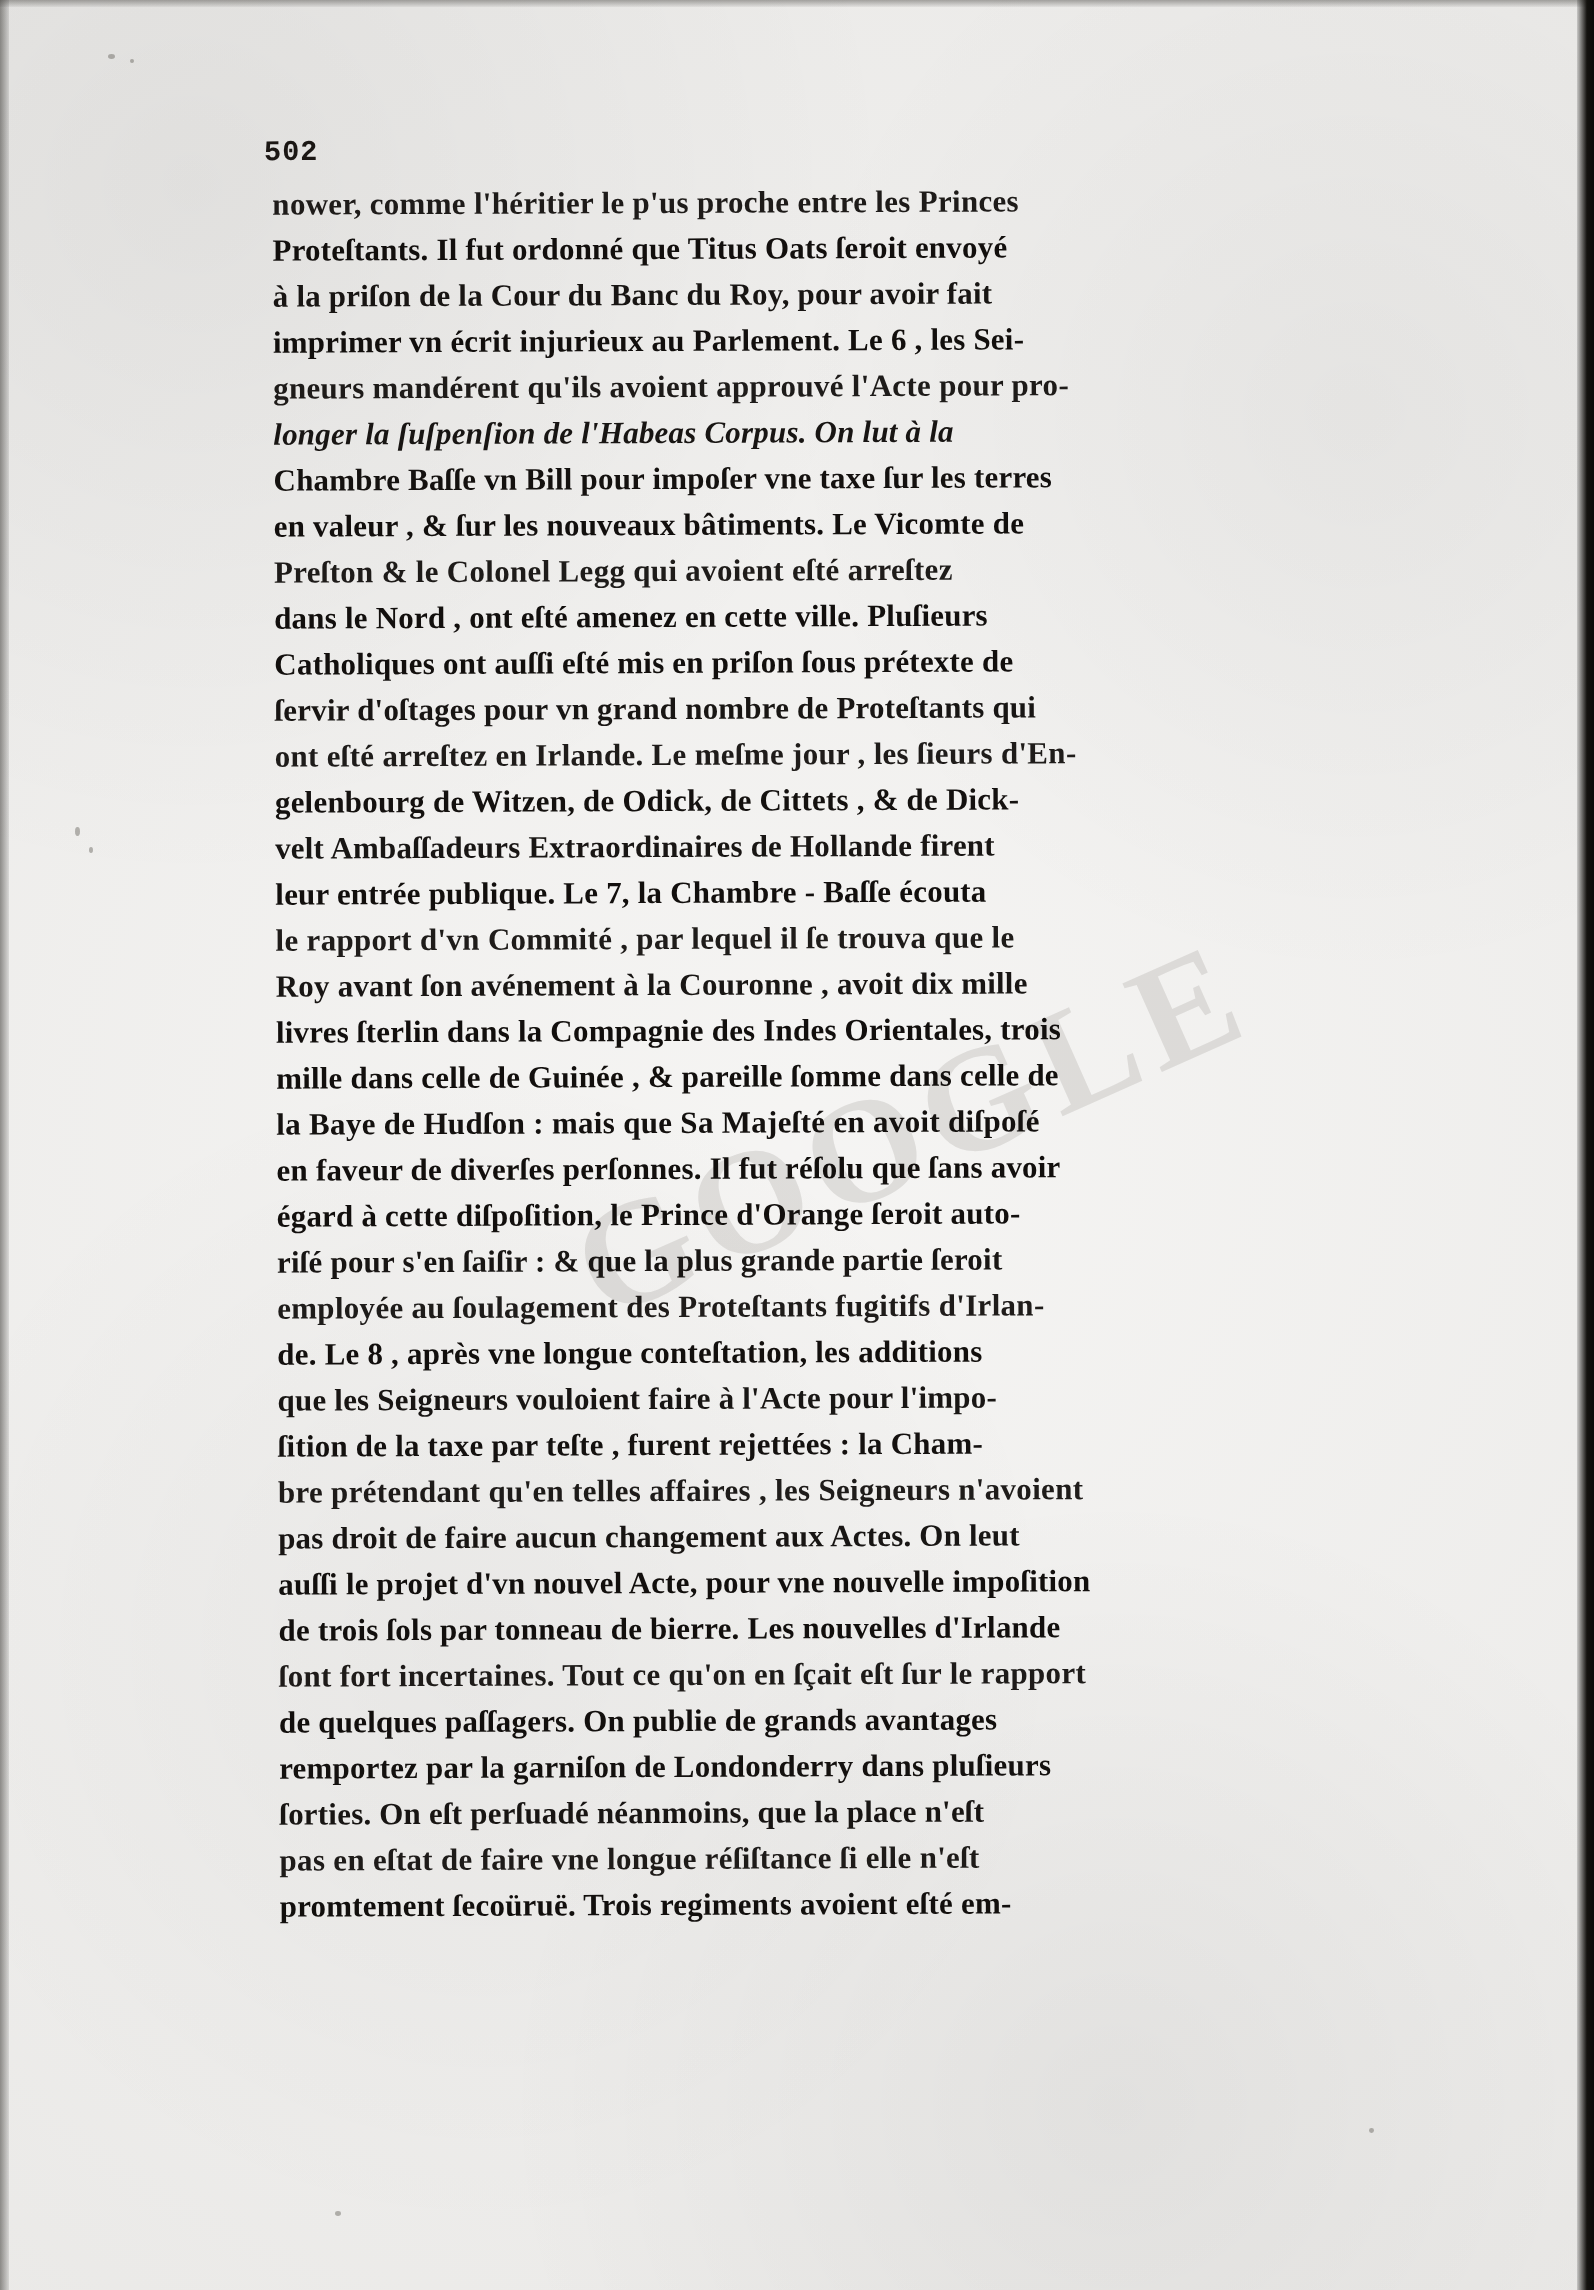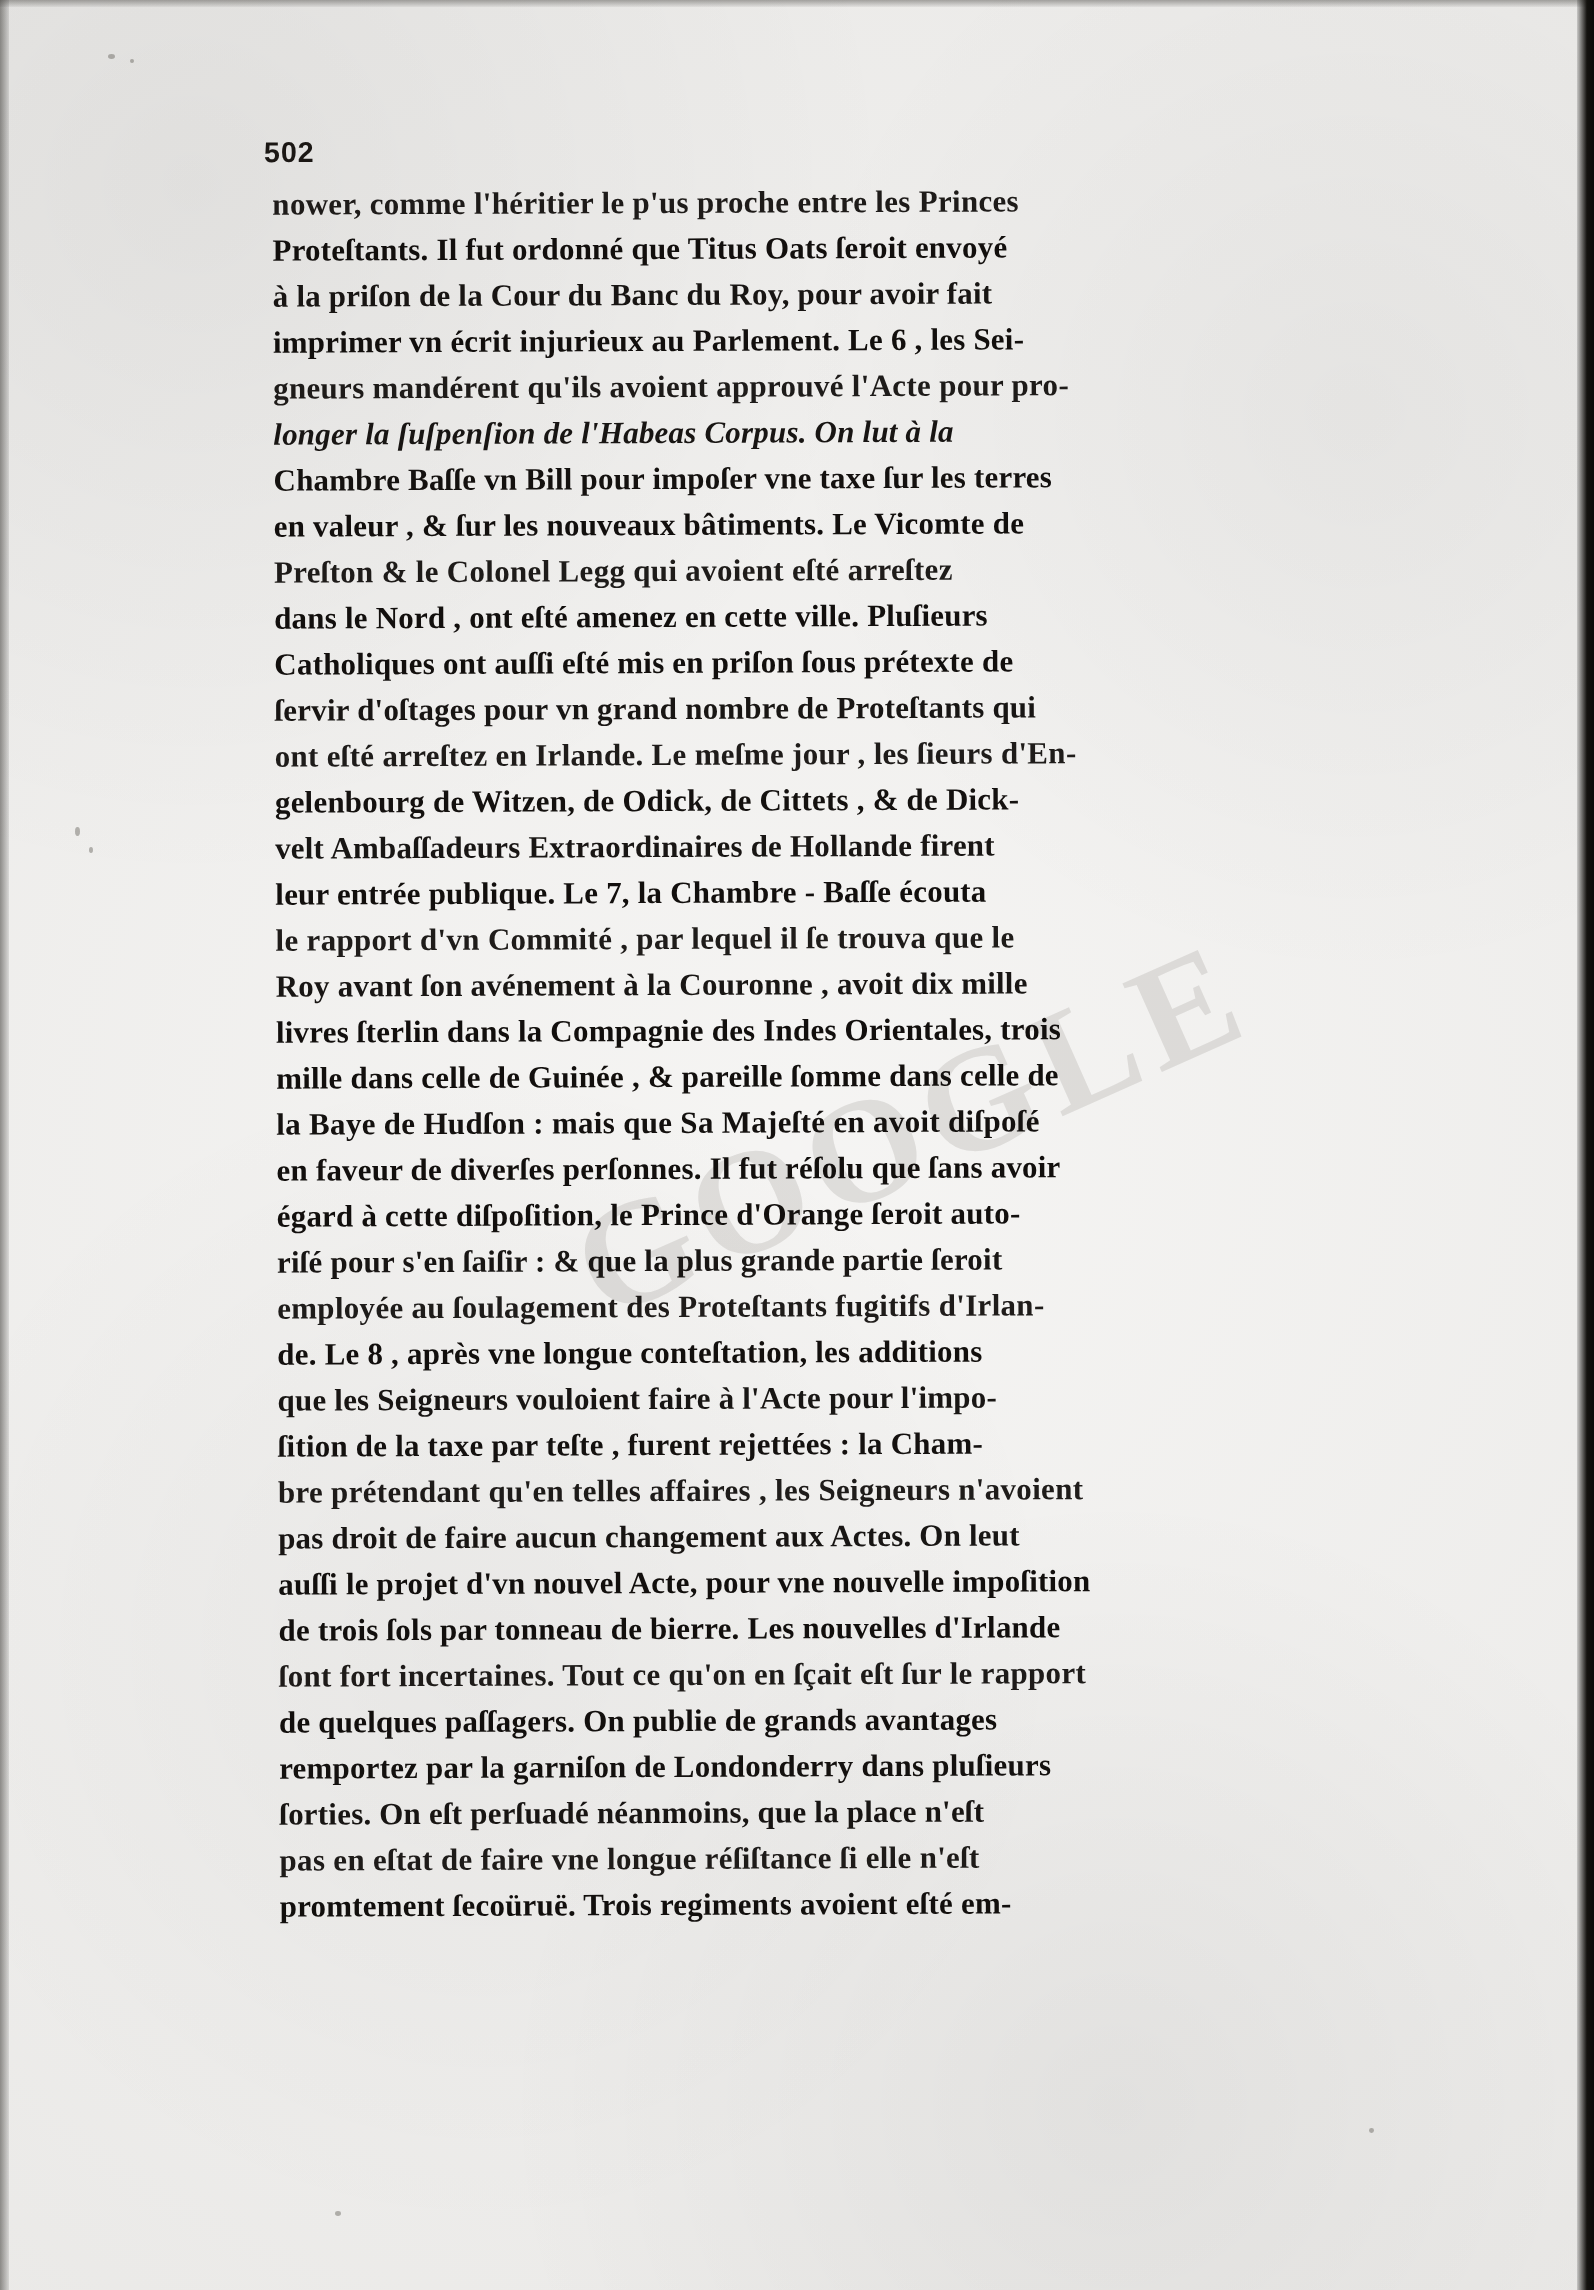--- a/index.html
+++ b/index.html
@@ -52,21 +52,21 @@
     height: 6.9px;
     background: linear-gradient(to top, rgba(40,40,40,0.05), rgba(70,68,64,0.45));
   }
   .page-number {
     position: absolute;
     left: 264px;
     top: 136px;
     font-size: 28.6px;
     letter-spacing: 1px;
     color: #1b1714;
-    font-family: Liberation Sans, sans-serif;
+    font-family: Liberation Mono, monospace;
     font-weight: 600;
     transform: rotate(-0.4deg);
   }
   .text-block {
     position: absolute;
     left: 276px;
     top: 179px;
     width: 1221px;
     color: #120f0d;
     font-size: 31px;

